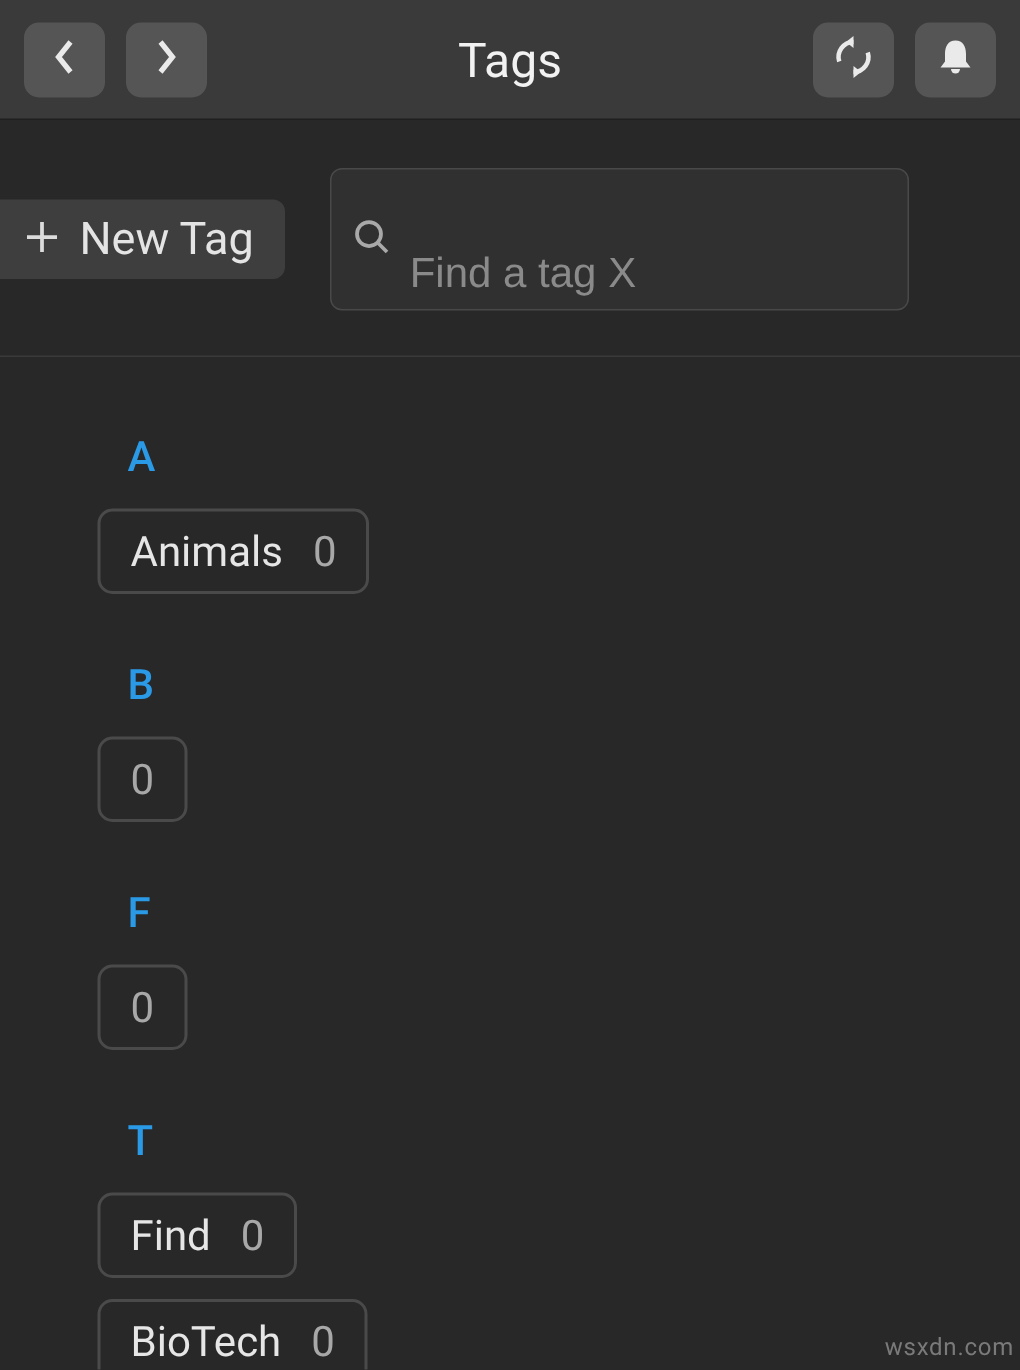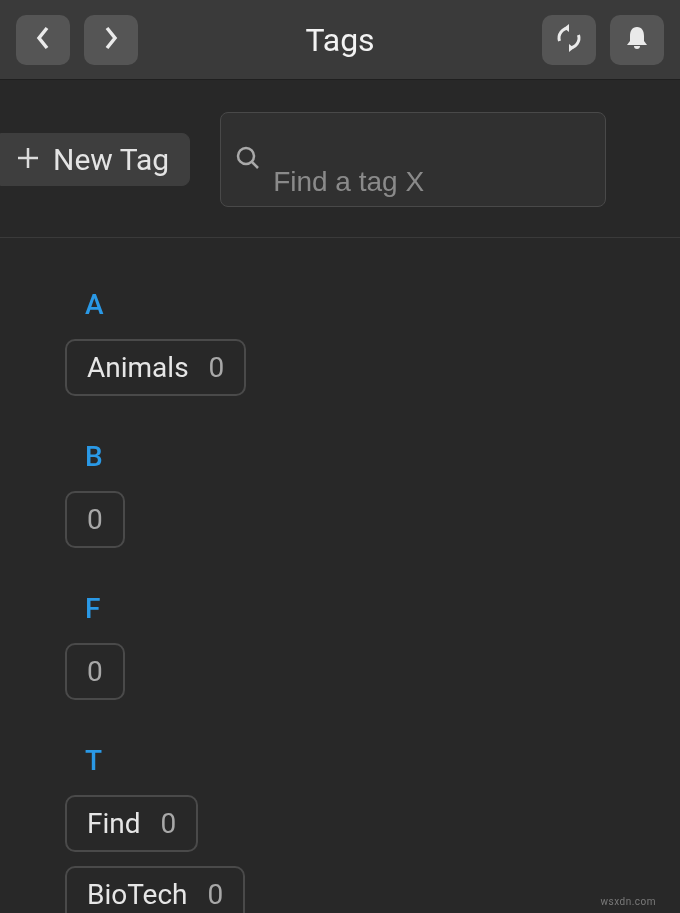--- a/index.html
+++ b/index.html
@@ -121,22 +121,22 @@
       font-size: 28px;
       color: #e6e6e6;
     }
     .tag-count {
       font-size: 28px;
       color: #a8a8a8;
     }
     .watermark {
       position: absolute;
       bottom: 6px;
-      right: 24px;
-      font-size: 10px;
+      right: 4px;
+      font-size: 16px;
       color: #7a7a7a;
       letter-spacing: 0.5px;
     }
   </style>
 </head>
 <body>
 
 <div class="titlebar">
   <div class="nav-btn">
     <span>

